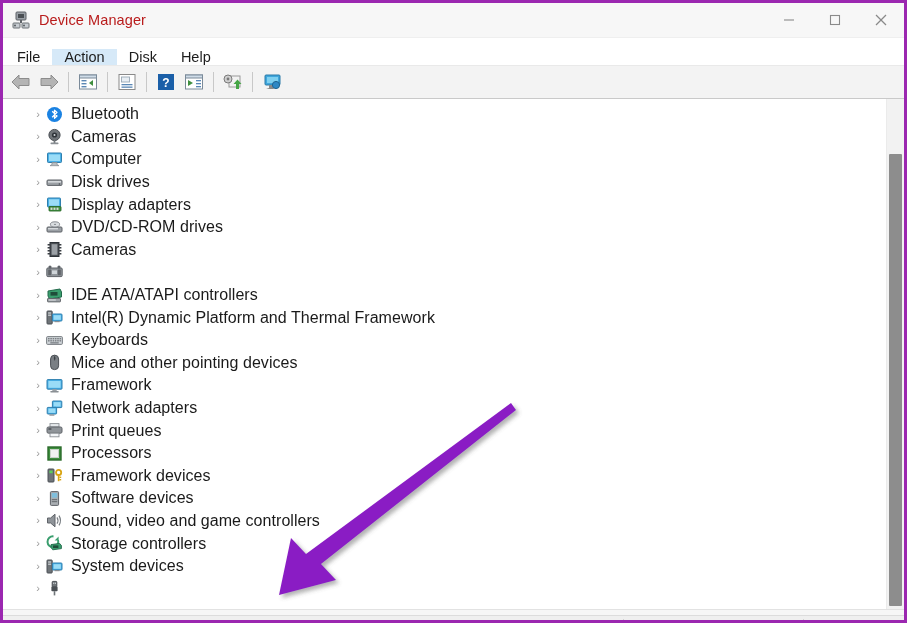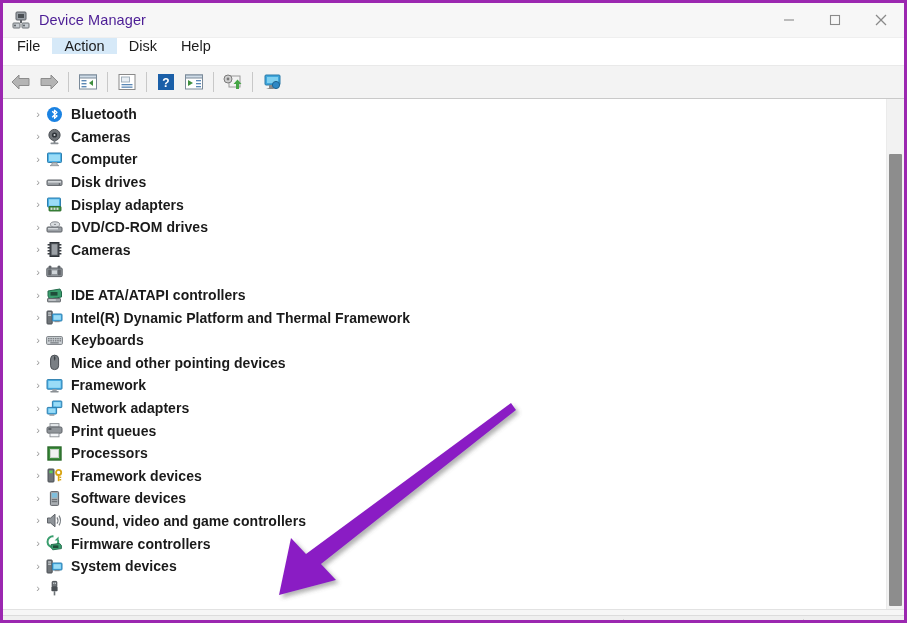--- a/index.html
+++ b/index.html
@@ -35,41 +35,41 @@
   }
   #app-icon {
     width: 20px;
     height: 20px;
     margin-left: 8px;
     margin-right: 8px;
     flex: 0 0 auto;
   }
   #title-text {
     font-size: 14.5px;
-    color: #4c1d95;
+    color: #b91c1c;
     letter-spacing: 0.1px;
     flex: 1 1 auto;
     white-space: nowrap;
   }
   .wbtn {
     width: 46px;
     height: 33px;
     display: flex;
     align-items: center;
     justify-content: center;
     flex: 0 0 auto;
   }
   .wbtn svg { display: block; }
 
   
   #menubar {
     height: 27px;
     background: #ffffff;
     display: flex;
-    align-items: flex-start;
+    align-items: flex-end;
     padding-left: 2px;
     border-bottom: 1px solid #e9e9e9;
   }
   .menu-item {
     display: flex;
     align-items: center;
     padding: 0 12px;
     font-size: 14.5px;
     color: #1c1c1c;
     white-space: nowrap;
@@ -135,24 +135,23 @@
     width: 18px;
     height: 18px;
     flex: 0 0 auto;
     margin-right: 8px;
     display: flex;
     align-items: center;
     justify-content: center;
   }
   .ricon svg { display: block; }
   .rlabel {
-    font-size: 14px;
+    font-size: 16px;
     color: #1a1a1a;
     letter-spacing: 0.05px;
-    font-weight: bold;
   }
 
   
   #vscroll {
     width: 17px;
     flex: 0 0 auto;
     background: #f2f2f2;
     position: relative;
     border-left: 1px solid #ebebeb;
   }
@@ -597,21 +596,21 @@
       <div class="row">
         <span class="chev">›</span>
         <span class="ricon">
           <svg width="17" height="17" viewBox="0 0 17 17">
             <path d="M7.5 1.4 A5.4 5.4 0 1 0 12 5" fill="none" stroke="#3a9e6e" stroke-width="2"></path>
             <path d="M12.6 1.4 L12.6 5.6 L8.6 5.6 Z" fill="#3a9e6e"></path>
             <path d="M5 9.6 L13.6 8.4 L15.4 10.6 L15.4 13.6 L6.8 14.8 L5 12.6 Z" fill="#3a9e6e" stroke="#22694a" stroke-width="0.9"></path>
             <rect x="7" y="10.4" width="5.4" height="2.6" fill="#1f4d3a"></rect>
           </svg>
         </span>
-        <span class="rlabel">Firmware controllers</span>
+        <span class="rlabel">Storage controllers</span>
       </div>
 
       <div class="row">
         <span class="chev">›</span>
         <span class="ricon">
           <svg width="17" height="17" viewBox="0 0 17 17">
             <rect x="1" y="2" width="5.2" height="13" rx="0.7" fill="#6f7478" stroke="#4a4f54" stroke-width="1"></rect>
             <rect x="2.1" y="3.4" width="3" height="1.2" fill="#cfd4d8"></rect>
             <rect x="2.1" y="5.6" width="3" height="1.2" fill="#cfd4d8"></rect>
             <rect x="6.4" y="5" width="9.6" height="7" rx="0.8" fill="#49b0e8" stroke="#2f7fae" stroke-width="1"></rect>

